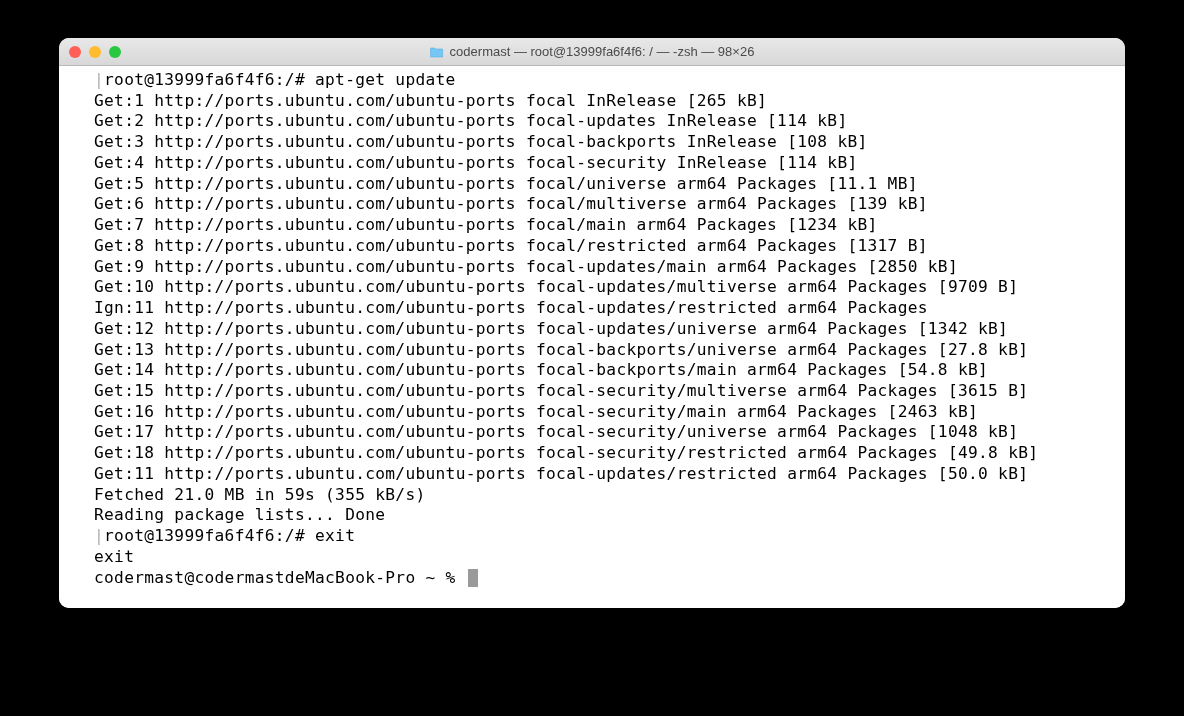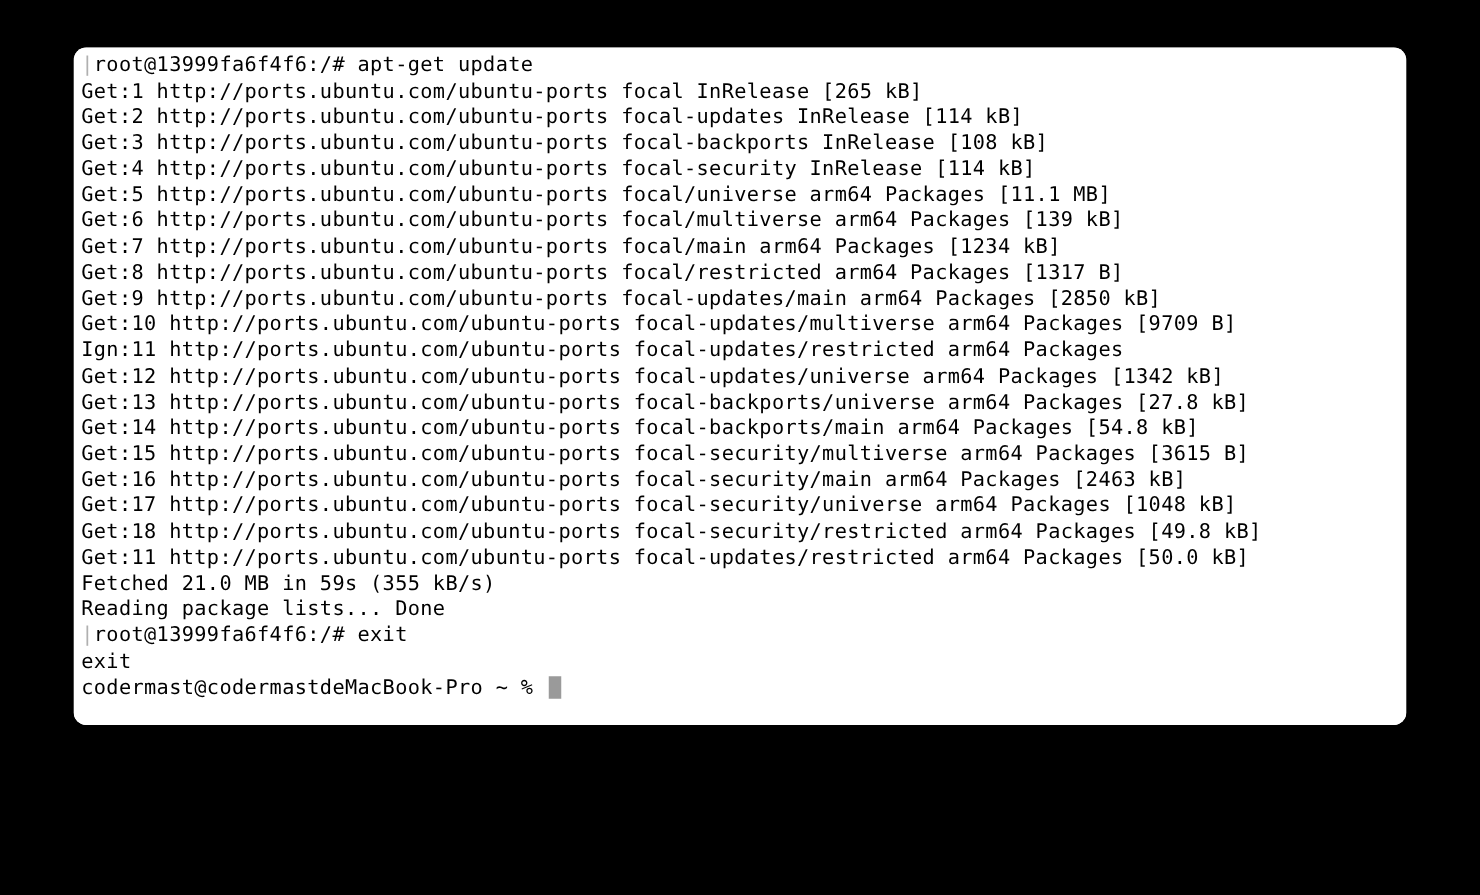--- a/index.html
+++ b/index.html
@@ -66,31 +66,47 @@
       padding: 4px 6px 20px 6px;
       font-family: "Menlo", "SF Mono", "Monaco", "Consolas", monospace;
       font-size: 16.2px;
       line-height: 1.28;
       color: #000;
       white-space: pre;
       letter-spacing: 0.3px;
     }
     .term-line {
       display: block;
+      margin-left: 29px;
     }
     .caret {
       color: #b0b0b0;
     }
     .cursor-block {
       display: inline-block;
       width: 10px;
       height: 18px;
       background: #9a9a9a;
       vertical-align: text-bottom;
       margin-left: 2px;
     }
   </style>
 </head>
 <body>
 
 <div class="terminal-window">
+  <div class="title-bar">
+    <div class="traffic-lights">
+      <div class="traffic-light tl-close"></div>
+      <div class="traffic-light tl-min"></div>
+      <div class="traffic-light tl-max"></div>
+    </div>
+    <div class="title-text">
+      <span class="folder-icon">
+        <svg viewBox="0 0 14 12" width="14" height="12">
+          <path d="M1 2 L5 2 L6 3 L13 3 L13 11 L1 11 Z" fill="#76c7f4" stroke="#4ba9e0" stroke-width="0.5"></path>
+        </svg>
+      </span>
+      <span>codermast — root@13999fa6f4f6: / — -zsh — 98×26</span>
+    </div>
+  </div>
   <div class="terminal-body" id="terminal-body"><span class="term-line"><span class="caret">|</span><span>root@13999fa6f4f6:/# apt-get update</span></span><span class="term-line"><span>Get:1 http://ports.ubuntu.com/ubuntu-ports focal InRelease [265 kB]</span></span><span class="term-line"><span>Get:2 http://ports.ubuntu.com/ubuntu-ports focal-updates InRelease [114 kB]</span></span><span class="term-line"><span>Get:3 http://ports.ubuntu.com/ubuntu-ports focal-backports InRelease [108 kB]</span></span><span class="term-line"><span>Get:4 http://ports.ubuntu.com/ubuntu-ports focal-security InRelease [114 kB]</span></span><span class="term-line"><span>Get:5 http://ports.ubuntu.com/ubuntu-ports focal/universe arm64 Packages [11.1 MB]</span></span><span class="term-line"><span>Get:6 http://ports.ubuntu.com/ubuntu-ports focal/multiverse arm64 Packages [139 kB]</span></span><span class="term-line"><span>Get:7 http://ports.ubuntu.com/ubuntu-ports focal/main arm64 Packages [1234 kB]</span></span><span class="term-line"><span>Get:8 http://ports.ubuntu.com/ubuntu-ports focal/restricted arm64 Packages [1317 B]</span></span><span class="term-line"><span>Get:9 http://ports.ubuntu.com/ubuntu-ports focal-updates/main arm64 Packages [2850 kB]</span></span><span class="term-line"><span>Get:10 http://ports.ubuntu.com/ubuntu-ports focal-updates/multiverse arm64 Packages [9709 B]</span></span><span class="term-line"><span>Ign:11 http://ports.ubuntu.com/ubuntu-ports focal-updates/restricted arm64 Packages</span></span><span class="term-line"><span>Get:12 http://ports.ubuntu.com/ubuntu-ports focal-updates/universe arm64 Packages [1342 kB]</span></span><span class="term-line"><span>Get:13 http://ports.ubuntu.com/ubuntu-ports focal-backports/universe arm64 Packages [27.8 kB]</span></span><span class="term-line"><span>Get:14 http://ports.ubuntu.com/ubuntu-ports focal-backports/main arm64 Packages [54.8 kB]</span></span><span class="term-line"><span>Get:15 http://ports.ubuntu.com/ubuntu-ports focal-security/multiverse arm64 Packages [3615 B]</span></span><span class="term-line"><span>Get:16 http://ports.ubuntu.com/ubuntu-ports focal-security/main arm64 Packages [2463 kB]</span></span><span class="term-line"><span>Get:17 http://ports.ubuntu.com/ubuntu-ports focal-security/universe arm64 Packages [1048 kB]</span></span><span class="term-line"><span>Get:18 http://ports.ubuntu.com/ubuntu-ports focal-security/restricted arm64 Packages [49.8 kB]</span></span><span class="term-line"><span>Get:11 http://ports.ubuntu.com/ubuntu-ports focal-updates/restricted arm64 Packages [50.0 kB]</span></span><span class="term-line"><span>Fetched 21.0 MB in 59s (355 kB/s)</span></span><span class="term-line"><span>Reading package lists... Done</span></span><span class="term-line"><span class="caret">|</span><span>root@13999fa6f4f6:/# exit</span></span><span class="term-line"><span>exit</span></span><span class="term-line"><span>codermast@codermastdeMacBook-Pro ~ % </span><span class="cursor-block"></span></span></div>
 </div>
 
 </body></html>

